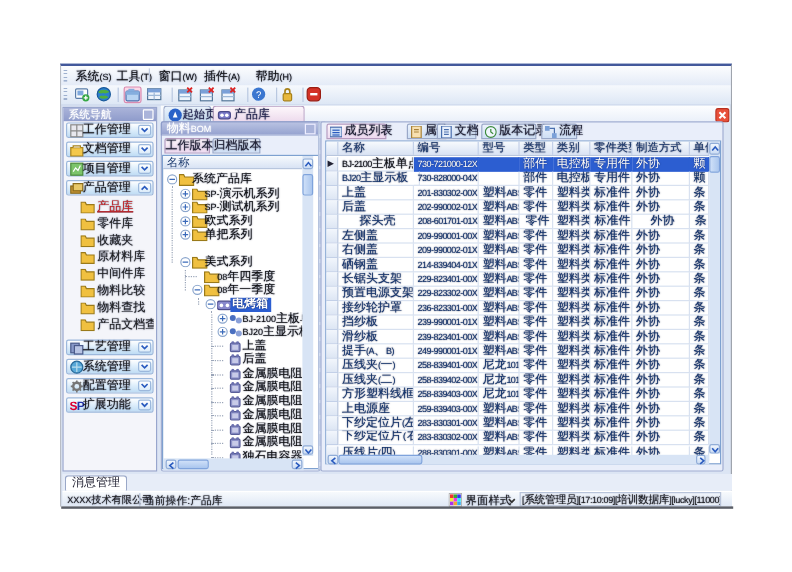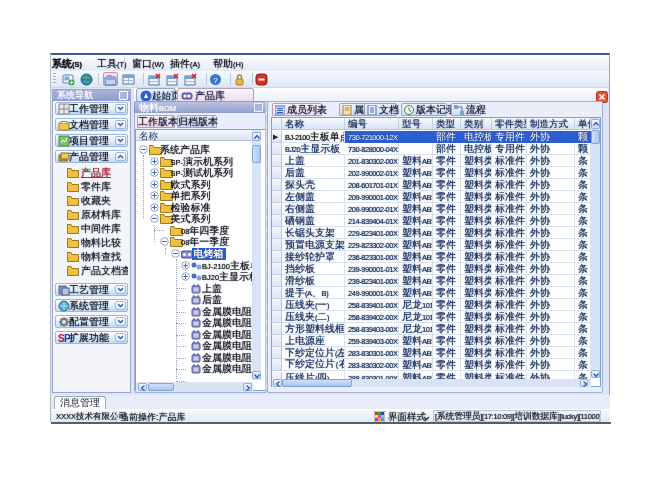--- a/index.html
+++ b/index.html
@@ -55,21 +55,21 @@
 .gcell,.trow .lbl,.sit .st,.gbtn .gt,.mi,.ptab,.dtab,.hcell,#statusbar span{text-shadow:0 0 1.2px rgba(10,20,60,0.85);}
 .pancap,#sbhead,.tsel{text-shadow:0 0 1.2px rgba(255,255,255,0.9);}
 .dtab span,.ptab span,.pancap,#sbhead,.mi{white-space:nowrap;}
 .sbtn svg,.dd svg{display:block;margin:0 auto;}
 </style>
 </head>
 <body>
 <div id="win">
  <div id="menubar" class="abs">
   <div class="grip" style="top:3px;height:10px;"></div>
-  <span class="mi" style="left:1px;font-weight:bold;">系统<i>(S)</i></span>
+  <span class="mi" style="left:12px;">系统<i>(S)</i></span>
   <span class="mi" style="left:46px;">工具<i>(T)</i></span>
   <span class="mi" style="left:73px;width:1px;height:11px;background:#c2cde2;"></span>
   <span class="mi" style="left:81px;">窗口<i>(W)</i></span>
   <span class="mi" style="left:119px;">插件<i>(A)</i></span>
   <span class="mi" style="left:162px;">帮助<i>(H)</i></span>
  </div>
  <div id="toolbar" class="abs">
   <div class="grip" style="top:2px;height:12px;"></div>
  <div class="icon" style="left: 11px; top: 1px; width: 15px; height: 14px;"><svg width="13" height="13" viewBox="0 0 13 13">
           <rect x="1" y="2" width="10" height="8" rx="1" fill="#fbfdfe" stroke="#5a7ca8"></rect>
@@ -391,31 +391,20 @@
           <span class="icon" style="left:13.5px;top:1px;"><svg width="9" height="9" viewBox="0 0 9 9">
               <circle cx="4.5" cy="4.5" r="3.8" fill="#fff" stroke="#8aa5cc"></circle>
               <line x1="2.2" y1="4.5" x2="6.8" y2="4.5" stroke="#3a6aba"></line>
               <line x1="4.5" y1="2.2" x2="4.5" y2="6.8" stroke="#3a6aba"></line>
             </svg></span>
           <span class="icon" style="left:23.5px;top:1px;"><svg width="13" height="10" viewBox="0 0 13 10">
               <path d="M0.5 2.5 L0.5 9.5 L12.5 9.5 L12.5 2.5 L5 2.5 L4 0.5 L0.5 0.5 Z" fill="#f0c040" stroke="#9a7a1a" stroke-width="1"></path>
             </svg></span>
           <span class="lbl " style="position:absolute;left:34.5px;top:0;">单把系列</span>
         </div>
-        <div class="trow" style="top: 71.75px; left: 0px; width: 116px;">
-          <span class="icon" style="left:13.5px;top:1px;"><svg width="9" height="9" viewBox="0 0 9 9">
-              <circle cx="4.5" cy="4.5" r="3.8" fill="#fff" stroke="#8aa5cc"></circle>
-              <line x1="2.2" y1="4.5" x2="6.8" y2="4.5" stroke="#3a6aba"></line>
-              <line x1="4.5" y1="2.2" x2="4.5" y2="6.8" stroke="#3a6aba"></line>
-            </svg></span>
-          <span class="icon" style="left:23.5px;top:1px;"><svg width="13" height="10" viewBox="0 0 13 10">
-              <path d="M0.5 2.5 L0.5 9.5 L12.5 9.5 L12.5 2.5 L5 2.5 L4 0.5 L0.5 0.5 Z" fill="#f0c040" stroke="#9a7a1a" stroke-width="1"></path>
-            </svg></span>
-          <span class="lbl " style="position:absolute;left:34.5px;top:0;">检验标准</span>
-        </div>
         <div class="trow" style="top: 83.3px; left: 0px; width: 116px;">
           <span class="icon" style="left:13.5px;top:1px;"><svg width="9" height="9" viewBox="0 0 9 9">
               <circle cx="4.5" cy="4.5" r="3.8" fill="#fff" stroke="#8aa5cc"></circle>
               <line x1="2.2" y1="4.5" x2="6.8" y2="4.5" stroke="#3a6aba"></line>
             </svg></span>
           <span class="icon" style="left:23.5px;top:1px;"><svg width="13" height="10" viewBox="0 0 13 10">
               <path d="M0.5 2.5 L0.5 9.5 L12.5 9.5 L12.5 2.5 L5 2.5 L4 0.5 L0.5 0.5 Z" fill="#f0c040" stroke="#9a7a1a" stroke-width="1"></path>
             </svg></span>
           <span class="lbl " style="position:absolute;left:34.5px;top:0;">美式系列</span>
         </div>
@@ -535,20 +524,29 @@
           <span class="lbl " style="position:absolute;left:66px;top:0;">金属膜电阻器</span>
         </div>
         <div class="trow" style="top: 233.45px; left: 0px; width: 116px;">
           <span class="icon" style="left:55px;top:1px;"><svg width="10" height="10" viewBox="0 0 10 10">
               <rect x="1" y="2" width="8" height="7" rx="1" fill="#8d92c8" stroke="#5a5f9a"></rect>
               <rect x="2.5" y="3.5" width="5" height="4" fill="#c8cbe8"></rect>
               <circle cx="3" cy="1.5" r="1.2" fill="#6a6fae"></circle>
               <circle cx="7" cy="1.5" r="1.2" fill="#6a6fae"></circle>
             </svg></span>
           <span class="lbl " style="position:absolute;left:66px;top:0;">金属膜电阻器</span>
+        </div>
+        <div class="trow" style="top: 245px; left: 0px; width: 116px;">
+          <span class="icon" style="left:55px;top:1px;"><svg width="10" height="10" viewBox="0 0 10 10">
+              <rect x="1" y="2" width="8" height="7" rx="1" fill="#8d92c8" stroke="#5a5f9a"></rect>
+              <rect x="2.5" y="3.5" width="5" height="4" fill="#c8cbe8"></rect>
+              <circle cx="3" cy="1.5" r="1.2" fill="#6a6fae"></circle>
+              <circle cx="7" cy="1.5" r="1.2" fill="#6a6fae"></circle>
+            </svg></span>
+          <span class="lbl " style="position:absolute;left:66px;top:0;">独石电容器</span>
         </div>
       </div>
     </div>
  <div id="splitbar" class="abs" style="left:214px;top:46px;width:6px;height:291px;background:repeating-linear-gradient(#cdd9ee 0 10px,#e6edf8 10px 13px);border:1px solid #b6c3de;"></div>
  <div id="rightpanel" class="abs" style="left:216px;top:46px;width:336px;height:292px;">
       <div class="panel" style="left: 0px; top: 0px; width: 336px; height: 292px;"></div>
       <div class="ptab on" style="left: 5px; top: 2px; width: 50px; text-align: left;">
         <span style="position:absolute;left:2px;top:1px;"><svg width="10" height="10" viewBox="0 0 10 10">
             <rect x="0" y="1" width="10" height="8" fill="#cfe0f6" stroke="#4a6fae"></rect>
             <line x1="2" y1="3.5" x2="8" y2="3.5" stroke="#2a5bbf"></line>
@@ -638,21 +636,21 @@
           <div style="position: absolute; left: 0px; top: 0px; width: 10px; height: 12px; background: linear-gradient(rgb(242, 246, 252), rgb(221, 230, 244)); border-right: 1px solid rgb(184, 198, 222); border-bottom: 1px solid rgb(195, 208, 232);"></div>
           <div class="gcell" style="left: 10px; width: 63px;">后盖</div>
           <div class="gcell" style="left: 73px; width: 54px;"><i>202-990002-01X</i></div>
           <div class="gcell" style="left: 127px; width: 34px;">塑料<i>ABS</i></div>
           <div class="gcell" style="left: 161px; width: 28px;">零件</div>
           <div class="gcell" style="left: 189px; width: 31px;">塑料类</div>
           <div class="gcell" style="left: 220px; width: 35px;">标准件</div>
           <div class="gcell" style="left: 255px; width: 48px;">外协</div>
           <div class="gcell" style="left: 303px; width: 16px;">条</div>
         </div>
-        <div style="position: absolute; left: 0px; top: 60.7px; width: 319px; height: 12px;">
+        <div style="position: absolute; left: 0px; top: 60.7px; width: 319px; height: 12px; text-align: center;">
           <div style="position: absolute; left: 0px; top: 0px; width: 10px; height: 12px; background: linear-gradient(rgb(242, 246, 252), rgb(221, 230, 244)); border-right: 1px solid rgb(184, 198, 222); border-bottom: 1px solid rgb(195, 208, 232);"></div>
           <div class="gcell" style="left: 10px; width: 63px;">探头壳</div>
           <div class="gcell" style="left: 73px; width: 54px;"><i>208-601701-01X</i></div>
           <div class="gcell" style="left: 127px; width: 34px;">塑料<i>ABS</i></div>
           <div class="gcell" style="left: 161px; width: 28px;">零件</div>
           <div class="gcell" style="left: 189px; width: 31px;">塑料类</div>
           <div class="gcell" style="left: 220px; width: 35px;">标准件</div>
           <div class="gcell" style="left: 255px; width: 48px;">外协</div>
           <div class="gcell" style="left: 303px; width: 16px;">条</div>
         </div>

